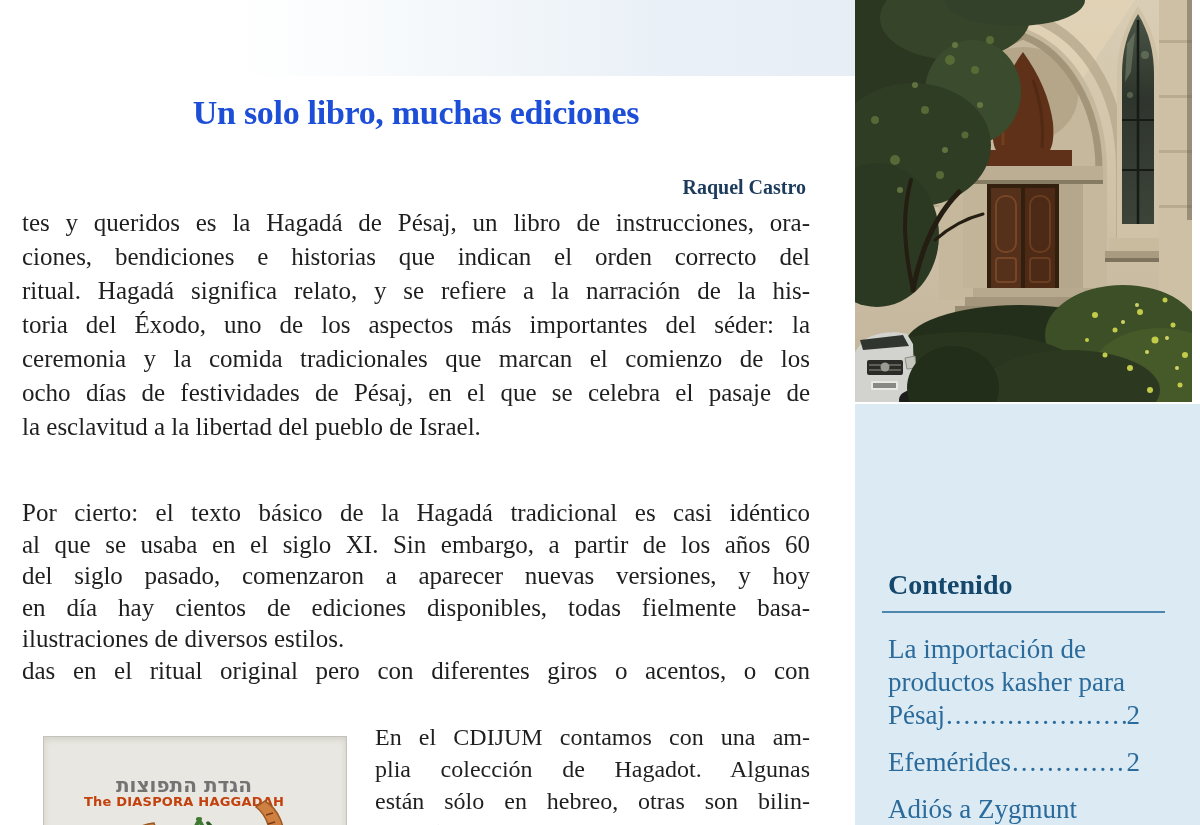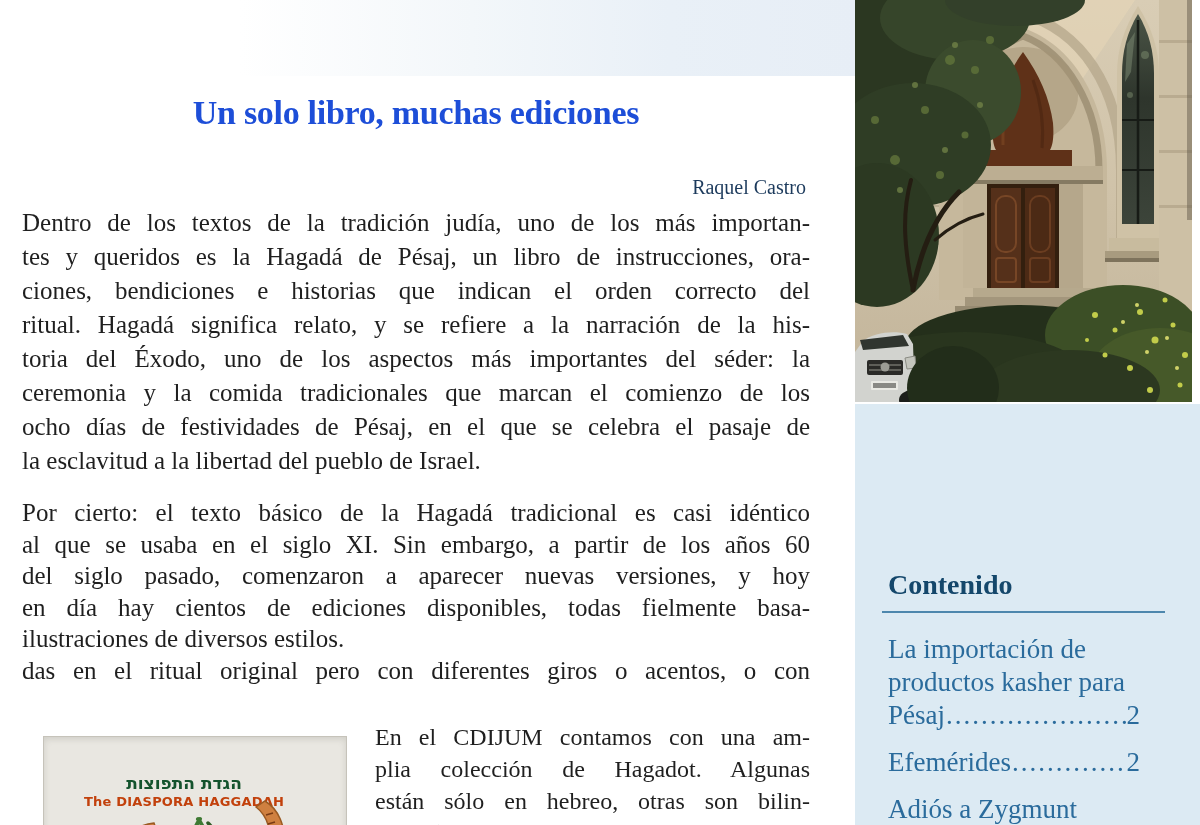--- a/index.html
+++ b/index.html
@@ -3,37 +3,37 @@
 <meta charset="utf-8">
 <style>
   html,body{margin:0;padding:0;background:#ffffff;}
   .page{position:relative;width:1200px;height:825px;background:#ffffff;overflow:hidden;
         font-family:"Liberation Serif",serif;color:#1f1f1f;}
   .top-band{position:absolute;left:0;top:0;width:857px;height:76px;
         background:linear-gradient(to right,#ffffff 0%,#ffffff 28%,#f3f7fa 55%,#e9f0f7 78%,#e7eef6 100%);}
   .title{position:absolute;left:22px;top:94px;width:788px;text-align:center;
         font-size:34px;font-weight:bold;color:#1d4ed8;letter-spacing:-0.3px;}
   .byline{position:absolute;left:22px;top:176px;width:784px;text-align:right;
-        font-size:20px;font-weight:normal;color:#1c3a5c;}
+        font-size:20px;font-weight:bold;color:#1c3a5c;}
   .para{position:absolute;left:22px;width:788px;}
   .p1{top:206px;font-size:25px;}
   .p1 .jline{line-height:34px;}
   .p2{top:497px;font-size:25px;}
   .p2 .jline{line-height:31.6px;}
   .p3{position:absolute;left:375px;top:721px;width:435px;font-size:24px;}
   .p3 .jline{line-height:32px;}
   .jline{text-align:justify;text-align-last:justify;white-space:normal;}
   .jline.last{text-align-last:left;}
 
   
   .book-cover{position:absolute;left:43px;top:736px;width:302px;height:120px;
         background:#e9e7e1;border:1px solid #c6c3ba;border-bottom:none;
         box-shadow:inset 0 2px 6px rgba(90,90,80,0.18);}
   .cover-hebrew{position:absolute;left:30px;top:36px;width:220px;text-align:center;
-        font-family:"DejaVu Sans",sans-serif;font-weight:bold;font-size:17px;color:#14532d;}
+        font-family:"DejaVu Sans",sans-serif;font-weight:bold;font-size:20px;color:#737373;}
   .cover-english{position:absolute;left:30px;top:57px;width:220px;text-align:center;
         font-family:"DejaVu Sans",sans-serif;font-weight:bold;font-size:13px;
         letter-spacing:0.2px;color:#c2410c;}
   .cover-ribbon{position:absolute;left:36px;top:62px;}
 
   
   .photo{position:absolute;left:855px;top:0;width:337px;height:402px;overflow:hidden;}
   .sidebar{position:absolute;left:855px;top:404px;width:396px;height:421px;background:#dceaf3;}
   .contenido{position:absolute;left:33px;top:165px;font-size:28px;font-weight:bold;color:#14476b;}
   .contenido-rule{position:absolute;left:27px;top:207px;width:283px;height:2px;background:#4d87ad;}
@@ -49,21 +49,20 @@
 <body>
 
 <div class="page">
 
   <div class="top-band"></div>
 
   <div class="title">Un solo libro, muchas ediciones</div>
   <div class="byline">Raquel Castro</div>
 
   <div class="para p1">
-    <div class="jline">Dentro de los textos de la tradición judía, uno de los más importan-</div>
     <div class="jline">tes y queridos es la Hagadá de Pésaj, un libro de instrucciones, ora-</div>
     <div class="jline">ciones, bendiciones e historias que indican el orden correcto del</div>
     <div class="jline">ritual. Hagadá significa relato, y se refiere a la narración de la his-</div>
     <div class="jline">toria del Éxodo, uno de los aspectos más importantes del séder: la</div>
     <div class="jline">ceremonia y la comida tradicionales que marcan el comienzo de los</div>
     <div class="jline">ocho días de festividades de Pésaj, en el que se celebra el pasaje de</div>
     <div class="jline last">la esclavitud a la libertad del pueblo de Israel.</div>
   </div>
 
   <div class="para p2">

